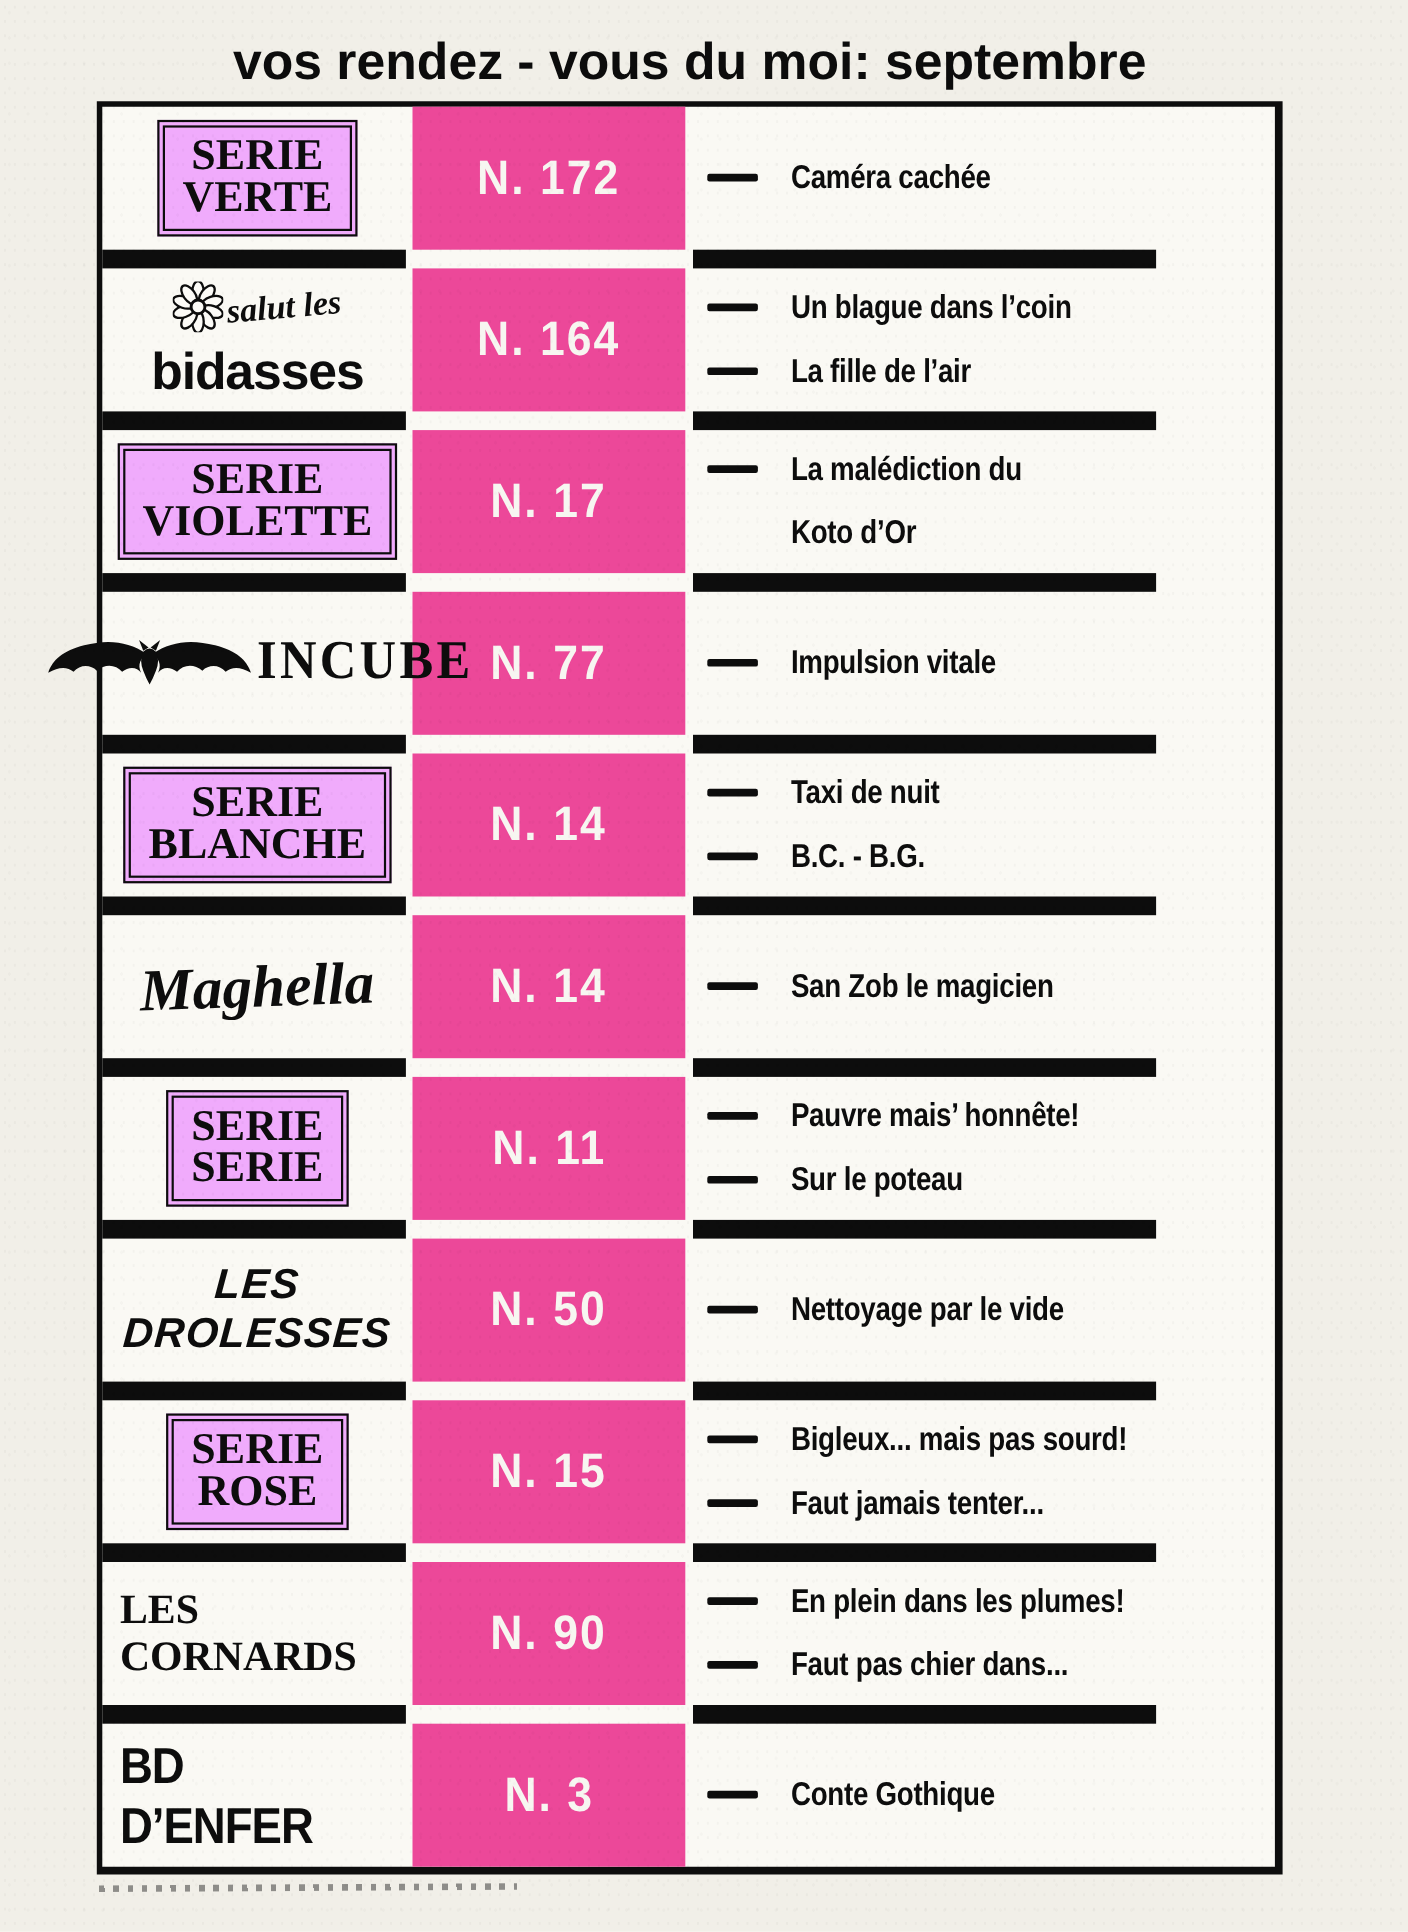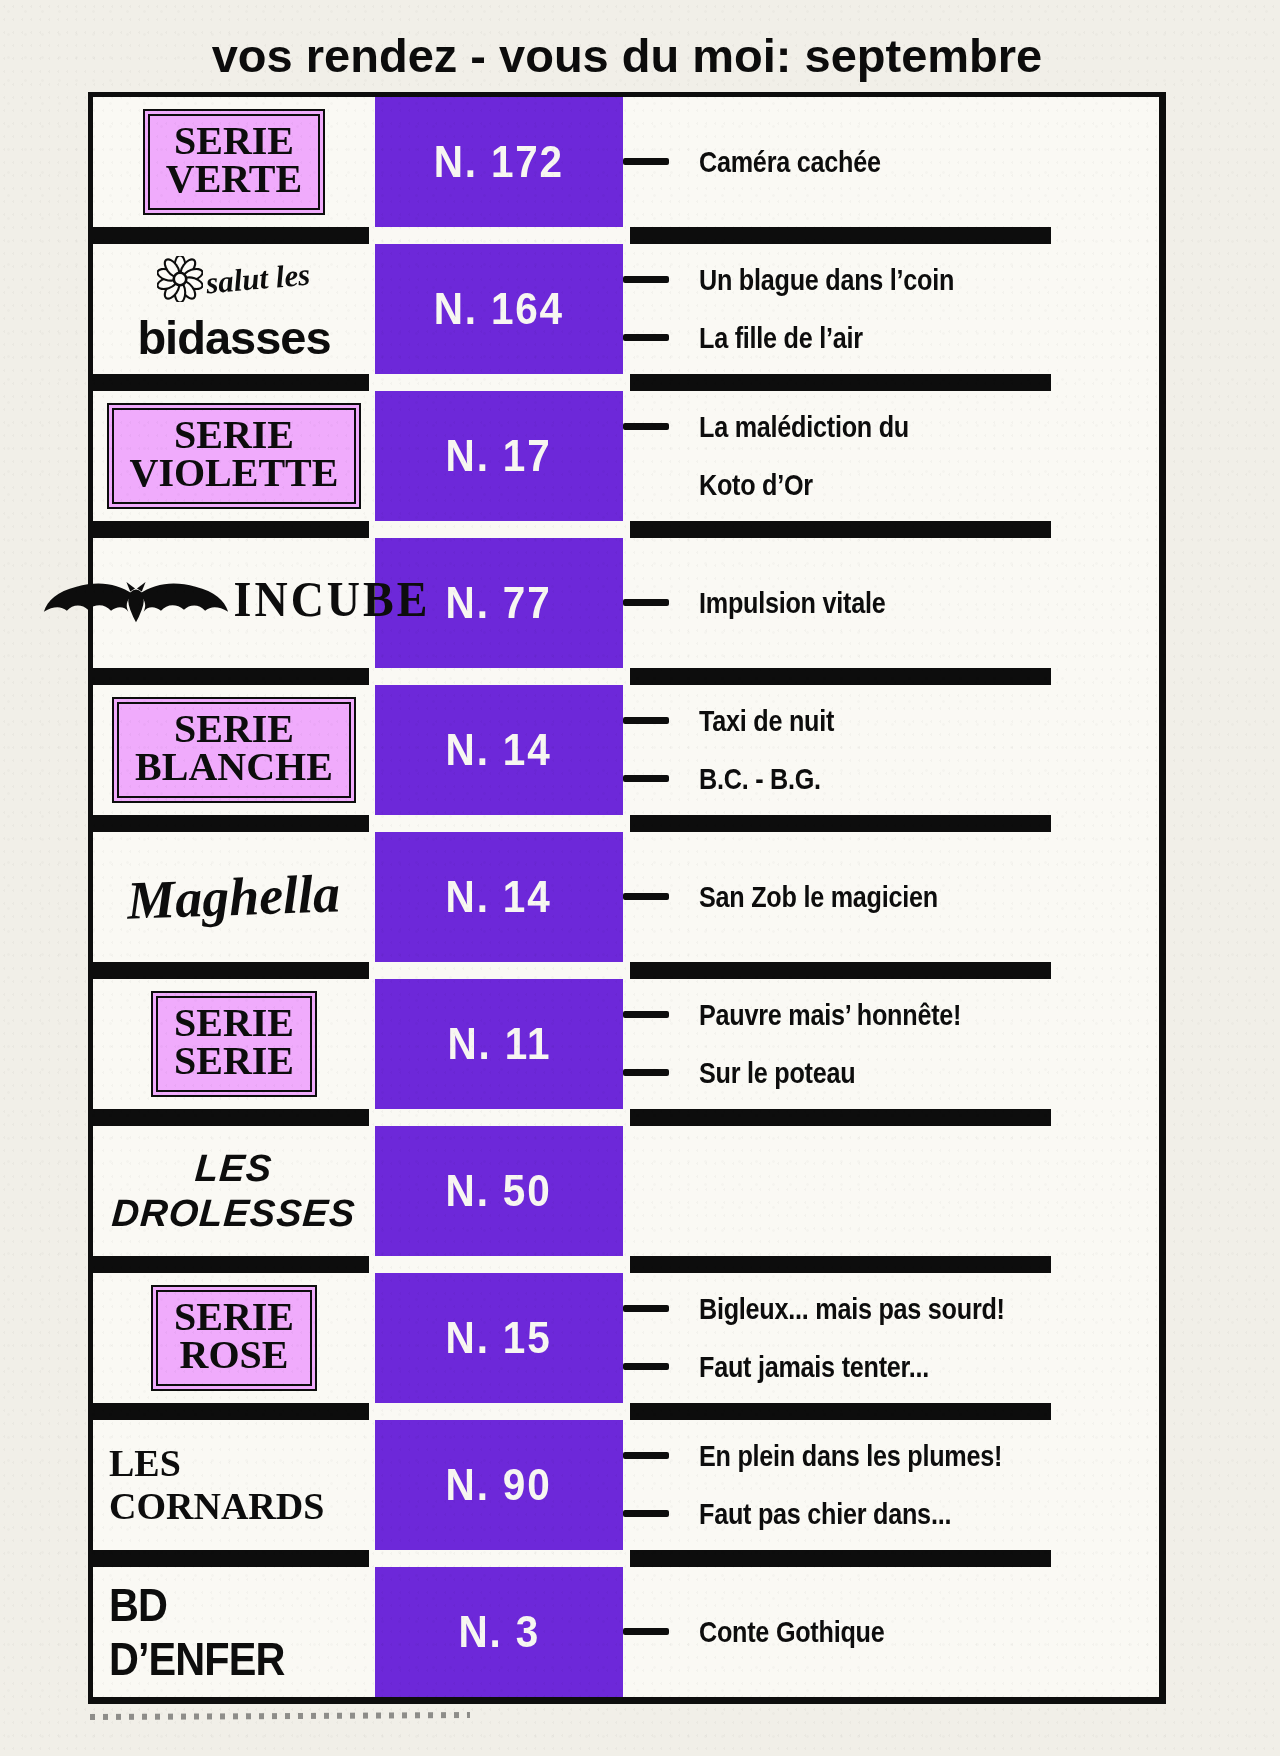--- a/index.html
+++ b/index.html
@@ -25,23 +25,23 @@
   }
   .table{
     border:5px solid #0d0d0d;border-right-width:7px;border-bottom-width:7px;
     background:#faf9f4;
   }
   .grid{display:grid;grid-template-columns:282px 248px 428px;}
   .grid *, .grid{box-sizing:border-box;}
   .cell{min-height:130px;}
   .logo-cell{display:flex;align-items:center;justify-content:center;background:transparent;}
   .logo-cell.left{justify-content:flex-start;padding-left:16px;}
-  .num-cell{background:#6d28d9;display:flex;align-items:center;justify-content:center;}
+  .num-cell{background:#ec4899;display:flex;align-items:center;justify-content:center;}
   .num-text{color:#f7f6f1;font-size:44px;font-weight:700;letter-spacing:2px;transform:scaleX(.92);}
-  .title-cell{display:flex;flex-direction:column;justify-content:center;gap:24px;}
+  .title-cell{display:flex;flex-direction:column;justify-content:center;gap:24px;padding-left:20px;}
   .title-line{display:flex;align-items:center;white-space:nowrap;}
   .dash{width:46px;height:7px;background:#0d0d0d;margin-right:30px;flex:0 0 auto;border-radius:2px;}
   .dash.hidden{visibility:hidden;}
   .title-text{font-size:30px;font-weight:700;letter-spacing:-.3px;transform:scaleX(.84);transform-origin:left center;}
   
   .sep{height:17px;}
   .sep-l,.sep-r{background:#0d0d0d;}
   .sep-l{margin-right:6px;}
   .sep-r{margin-left:7px;}
   
@@ -245,20 +245,24 @@
         <div class="cell logo-cell">
           <div class="italic-block">
             <div class="italic-line">LES</div>
             <div class="italic-line">DROLESSES</div>
           </div>
         </div>
         <div class="cell num-cell">
           <span class="num-text">N. 50</span>
         </div>
         <div class="cell title-cell">
+          <div class="title-line">
+            <span class="dash"></span>
+            <span class="title-text">Nettoyage par le vide</span>
+          </div>
         </div>
         <div class="sep sep-l"></div>
         <div class="sep sep-m"></div>
         <div class="sep sep-r"></div>
         <div class="cell logo-cell">
           <div class="logo-box">
             <div class="logo-box-inner">
               <div class="logo-serif-line">SERIE</div>
               <div class="logo-serif-line">ROSE</div>
             </div>

